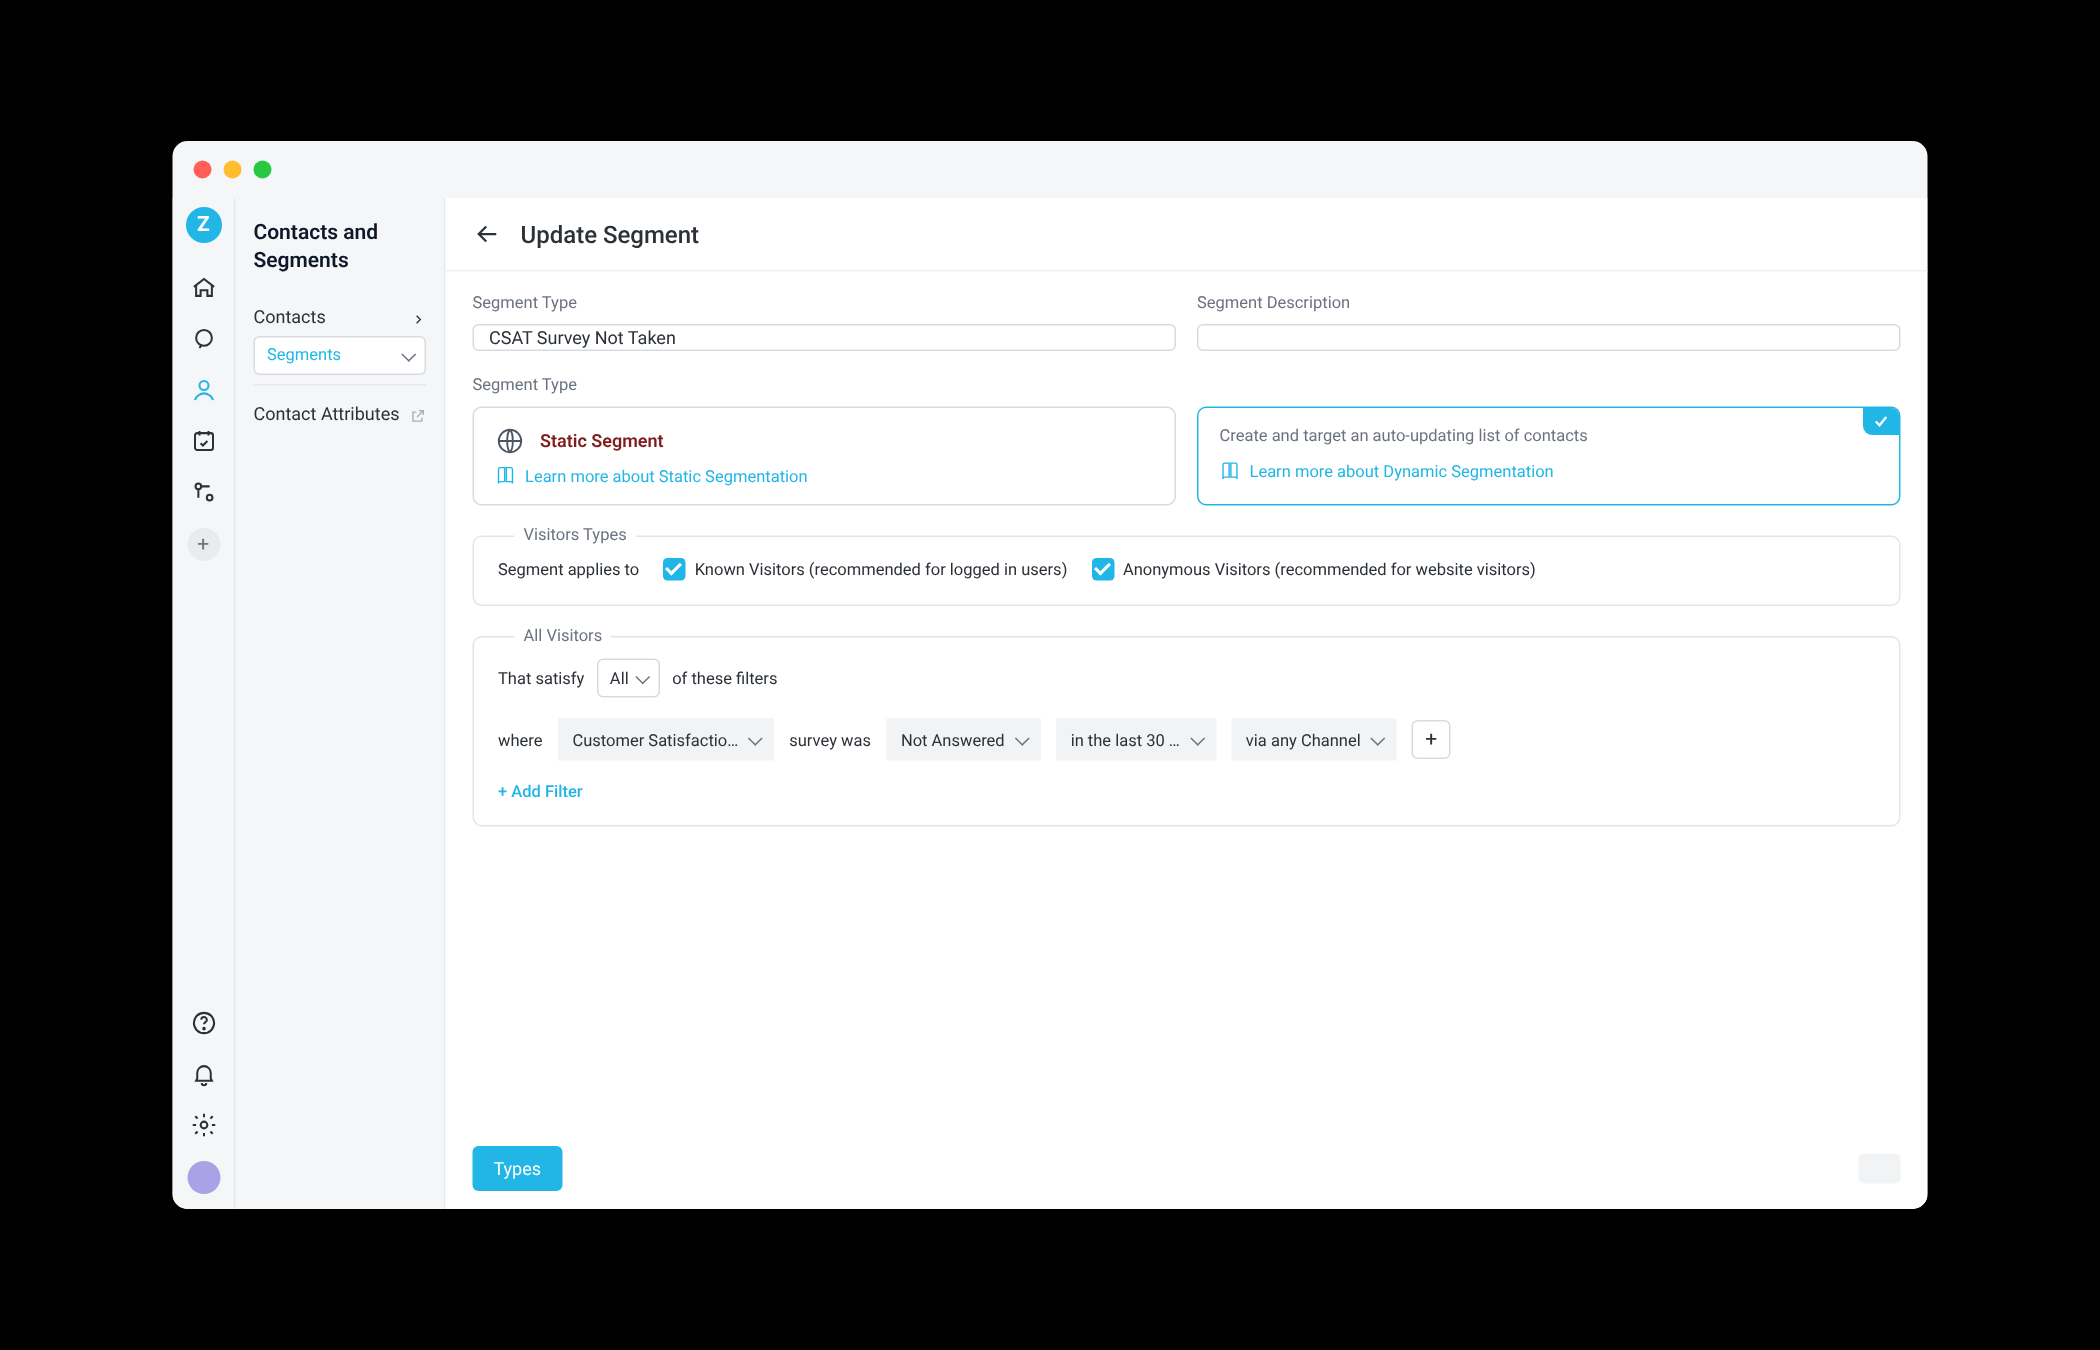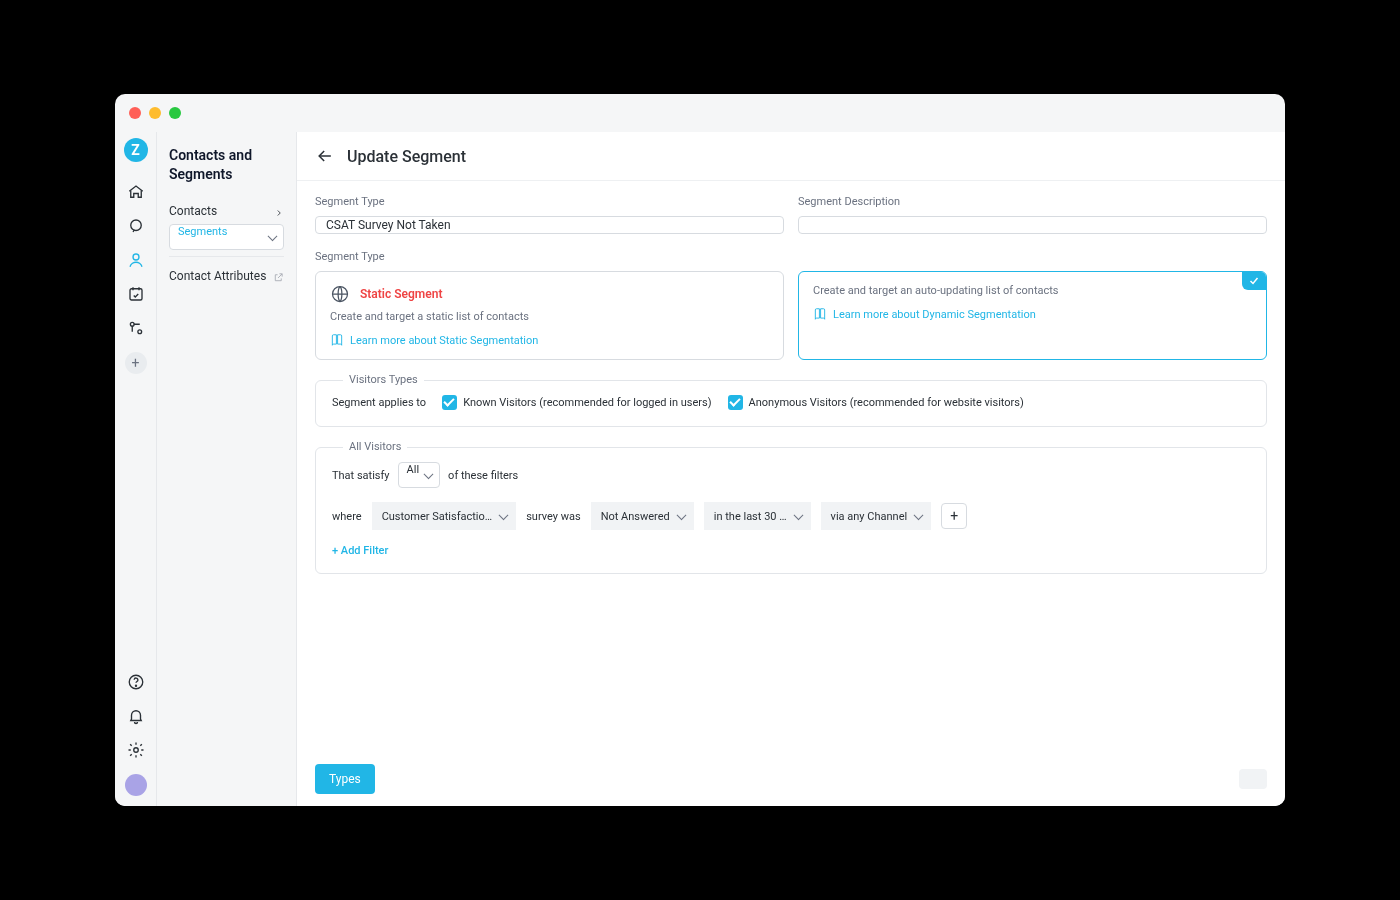--- a/index.html
+++ b/index.html
@@ -31,32 +31,32 @@
   .col{flex:1;min-width:0;}
   .fld-label{font-size:11px;color:#6b7280;margin-bottom:6px;display:block;}
   .input{width:100%;height:18px;border:1px solid #d7dbe0;border-radius:4px;font-size:12px;padding:0 10px;color:#2b3137;background:#fff;}
   .section-label{font-size:11px;color:#6b7280;margin:16px 0 8px;}
   .seg-cards{display:flex;gap:14px;}
   .card{flex:1;border:1px solid #d7dbe0;border-radius:6px;padding:12px 14px;position:relative;cursor:pointer;}
   .card.selected{border:1.5px solid #21b6e6;}
   .card-check{position:absolute;top:0;right:0;width:24px;height:18px;background:#21b6e6;border-bottom-left-radius:6px;border-top-right-radius:5px;color:#fff;display:flex;align-items:center;justify-content:center;}
   .card-head{display:flex;align-items:center;gap:10px;margin-bottom:6px;}
   .card-icn{width:20px;height:20px;color:#4b5563;}
-  .card-title{font-size:12px;font-weight:600;color:#ef4444;}
+  .card-title{font-size:12px;font-weight:600;color:#7f1d1d;}
   .card-desc{font-size:11px;color:#6b7280;margin-bottom:10px;}
   .learn{display:flex;align-items:center;gap:6px;font-size:11px;color:#21b6e6;}
   .learn svg{width:14px;height:14px;}
   .fieldset{border:1px solid #e2e5e9;border-radius:6px;padding:14px 16px 16px;margin-top:20px;position:relative;}
   .legend{position:absolute;top:-8px;left:27px;background:#fff;padding:0 6px;font-size:11px;color:#6b7280;}
   .appl-row{display:flex;align-items:center;gap:16px;font-size:11px;color:#2b3137;}
   .cbwrap{display:flex;align-items:center;gap:6px;}
   .cb{appearance:none;width:15px;height:15px;border-radius:3px;background:#21b6e6;position:relative;cursor:pointer;}
   .cb:checked::after{content:"";position:absolute;left:4px;top:1px;width:4px;height:8px;border:solid #fff;border-width:0 2px 2px 0;transform:rotate(45deg);}
   .filters-row{display:flex;align-items:center;gap:8px;font-size:11px;color:#2b3137;margin-bottom:14px;}
-  .sel{height:26px;border:1px solid #d7dbe0;border-radius:4px;background:#fff;font-size:11px;padding:0 20px 0 8px;color:#2b3137;position:relative;cursor:pointer;display:flex;align-items:flex-start;}
+  .sel{height:26px;border:1px solid #d7dbe0;border-radius:4px;background:#fff;font-size:11px;padding:0 20px 0 8px;color:#2b3137;position:relative;cursor:pointer;display:flex;align-items:center;}
   .sel::after{content:"";position:absolute;right:7px;top:50%;width:6px;height:6px;border:solid #6b7280;border-width:0 1.5px 1.5px 0;transform:translateY(-60%) rotate(45deg);}
   .filterline{display:flex;align-items:center;gap:10px;font-size:11px;color:#2b3137;margin-bottom:14px;}
   .chip{height:28px;background:#f1f3f5;border-radius:0;display:flex;align-items:center;padding:0 24px 0 10px;font-size:11px;color:#2b3137;position:relative;cursor:pointer;}
   .chip::after{content:"";position:absolute;right:9px;top:50%;width:6px;height:6px;border:solid #6b7280;border-width:0 1.5px 1.5px 0;transform:translateY(-60%) rotate(45deg);}
   .plusbtn{width:26px;height:26px;border:1px solid #d7dbe0;border-radius:4px;display:flex;align-items:center;justify-content:center;font-size:14px;color:#2b3137;cursor:pointer;background:#fff;}
   .addfilter{font-size:11px;color:#21b6e6;cursor:pointer;font-weight:500;}
   .footer{padding:12px 18px;display:flex;align-items:center;}
   .btn-primary{height:30px;padding:0 14px;background:#21b6e6;color:#fff;border:none;border-radius:4px;font-size:12px;cursor:pointer;}
   .ghost-btn{margin-left:auto;width:28px;height:20px;border-radius:4px;background:#f1f3f5;}
   svg{display:block;}
@@ -180,21 +180,20 @@
           <div class="card">
             <div class="card-head">
               <div class="card-icn">
                 <svg viewBox="0 0 24 24" width="20" height="20" fill="none" stroke="currentColor" stroke-width="1.5">
                     <circle cx="12" cy="12" r="9"></circle>
                     <path d="M3 12h18M12 3c3 3 3 15 0 18M12 3c-3 3-3 15 0 18"></path>
                   </svg>
               </div>
               <div class="card-title">Static Segment</div>
             </div>
-            <div class="card-desc">Create and target a static list of contacts</div>
             <a class="learn">
               <svg viewBox="0 0 24 24" fill="none" stroke="currentColor" stroke-width="1.6">
                   <path d="M4 5a2 2 0 012-2h5v16H6a2 2 0 00-2 2V5zM20 5a2 2 0 00-2-2h-5v16h5a2 2 0 012 2V5z"></path>
                 </svg>
               <span>Learn more about Static Segmentation</span>
             </a>
           </div>
           <div class="card selected">
             <div class="card-check">
               <svg viewBox="0 0 24 24" width="12" height="12" fill="none" stroke="#fff" stroke-width="3">

